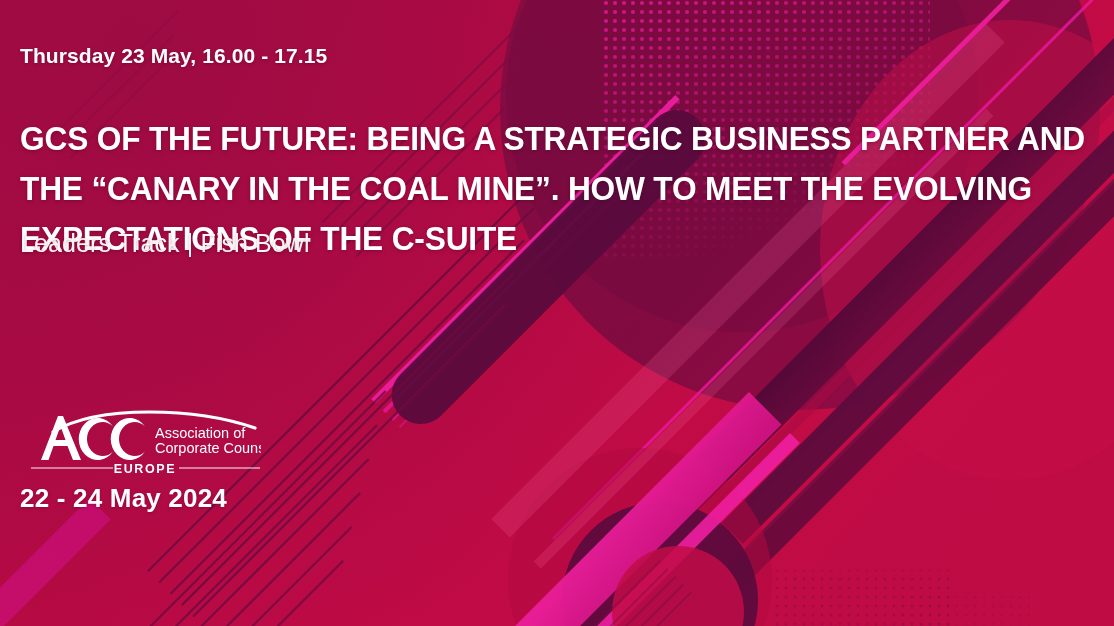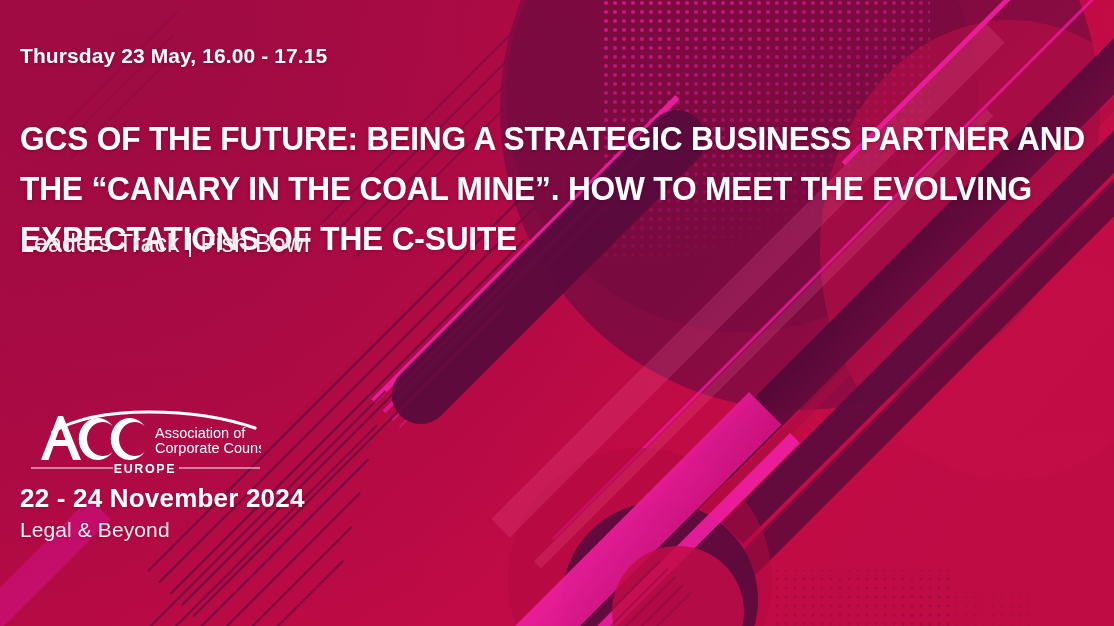--- a/index.html
+++ b/index.html
@@ -279,18 +279,17 @@
         <text x="126" y="32" font-family="'Liberation Sans', sans-serif" font-size="14.5" fill="#ffffff">Association of</text>
         <text x="126" y="47" font-family="'Liberation Sans', sans-serif" font-size="14.5" fill="#ffffff">Corporate Counsel</text>
 
         <line x1="2" y1="62" x2="84" y2="62" stroke="#ffffff" stroke-width="1.1" opacity="0.95"></line>
         <text x="116" y="66.5" font-family="'Liberation Sans', sans-serif" font-size="12.5" font-weight="bold" letter-spacing="1.6" fill="#ffffff" text-anchor="middle">EUROPE</text>
         <line x1="150" y1="62" x2="231" y2="62" stroke="#ffffff" stroke-width="1.1" opacity="0.95"></line>
       </svg>
     </div>
 
     <div id="footer">
-      <div id="f-dates">22 - 24 November 2024</div>
-      <div id="f-tag">Legal &amp; Beyond</div>
+      <div id="f-dates">22 - 24 May 2024</div>
     </div>
 
   </div>
 </div>
 
 </body></html>

